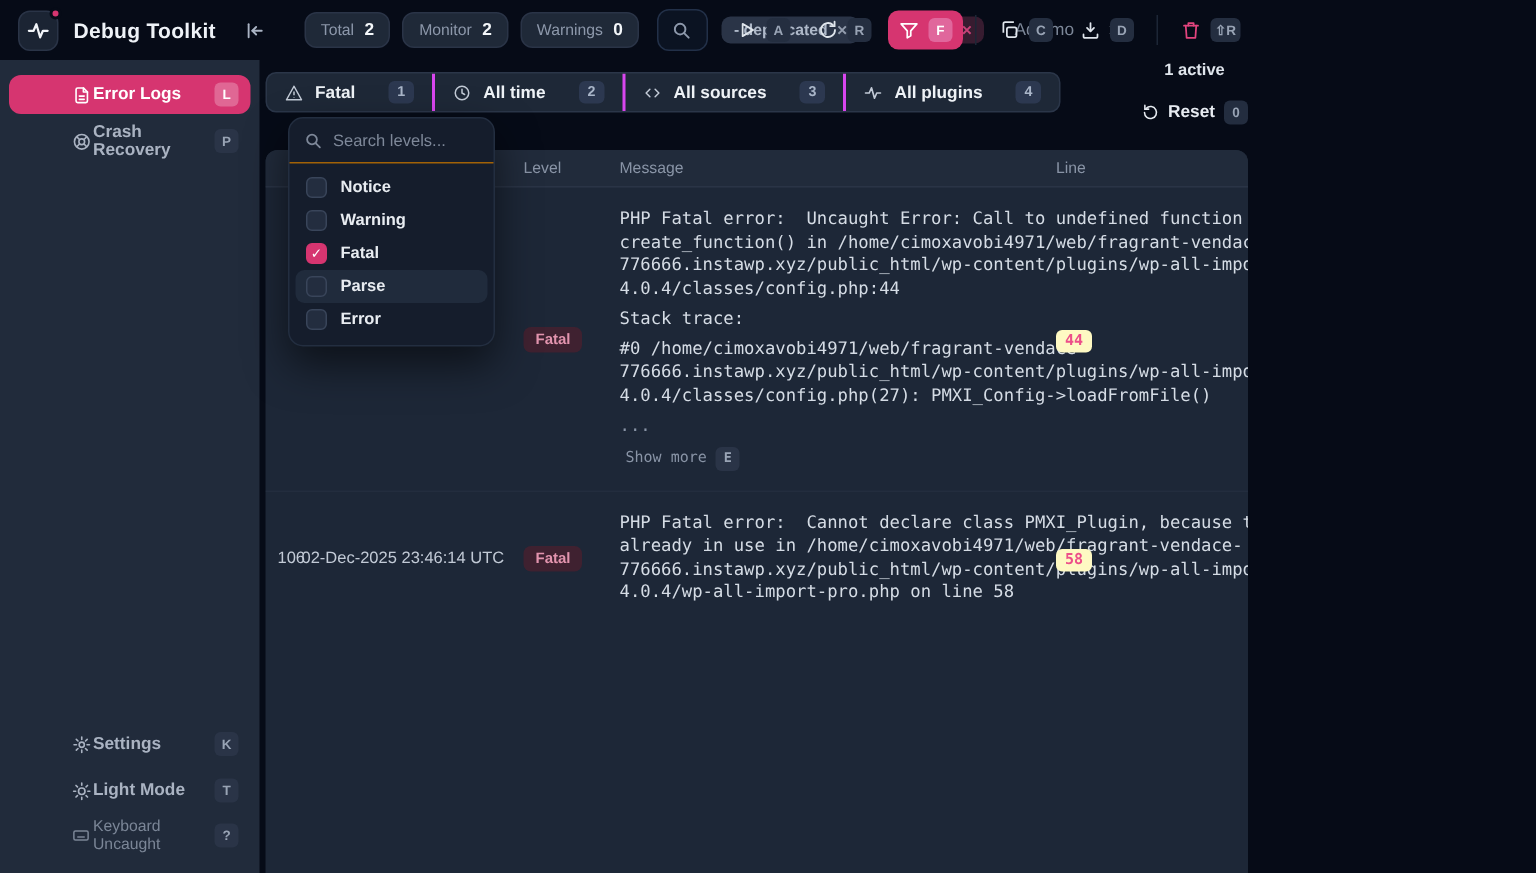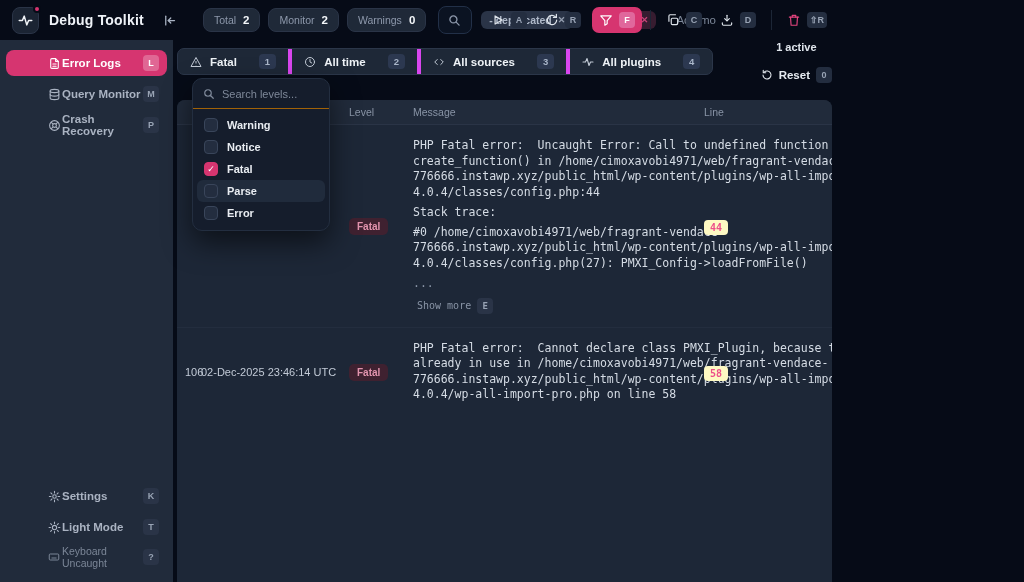--- a/index.html
+++ b/index.html
@@ -53,21 +53,21 @@
   .side-item.active .kbd { background:rgba(255,255,255,.25); color:#fff; }
   .side-footer { margin-top:auto; }
   .side-item.dim { color:#7b8697; font-size:10.5px; font-weight:normal; height:24px; }
   .side-item.dim svg { width:12px; height:12px; }
 
   .main { flex:1; display:flex; flex-direction:column; padding:8px 12px 0 4px; min-width:0; }
 
   
   .filterbar { display:flex; align-items:center; height:27px; flex:0 0 27px; }
   .filter-group { display:flex; align-items:stretch; background:#1e2837; border:1px solid #2b3649; border-radius:7px; overflow:hidden; height:27px; }
-  .fseg { display:flex; align-items:center; gap:8px; padding:0 12px; cursor:pointer; border-left:4px solid #d946ef; }
+  .fseg { display:flex; align-items:center; gap:8px; padding:0 12px; cursor:pointer; border-left:2px solid #d946ef; }
   .fseg:first-child { border-left:0; }
   .fseg svg { width:12px; height:12px; color:#c2cad6; }
   .fseg .f-lbl { font-size:11.5px; font-weight:bold; color:#eef2f6; }
   .fseg .fbadge { margin-left:14px; background:#2c3850; border-radius:4px; color:#aab6c9; font-size:9.5px; font-weight:bold; padding:2px 6px; }
   .filter-right { margin-left:auto; display:flex; align-items:center; gap:14px;flex-direction:column; }
   .active-count { font-size:11px; font-weight:bold; color:#dfe5ec; }
   .reset-btn { display:flex; align-items:center; gap:6px; cursor:pointer; color:#e6ebf1; font-size:11.5px; font-weight:bold; }
   .reset-btn svg { width:12px; height:12px; }
   .reset-btn .kbd { background:#232d3f; }
 
@@ -217,29 +217,20 @@
       <div class="side-item active">
         <svg viewBox="0 0 24 24" fill="none" stroke="currentColor" stroke-width="2" stroke-linecap="round" stroke-linejoin="round">
             <path d="M14 3H7a2 2 0 0 0-2 2v14a2 2 0 0 0 2 2h10a2 2 0 0 0 2-2V8l-5-5z"></path>
             <path d="M14 3v5h5"></path>
             <path d="M9 13h6M9 17h6"></path>
           </svg>
         <span class="s-lbl">Error Logs</span>
         <span class="kbd">L</span>
       </div>
       <div class="side-item">
-        <svg viewBox="0 0 24 24" fill="none" stroke="currentColor" stroke-width="2" stroke-linecap="round">
-            <ellipse cx="12" cy="5.5" rx="8" ry="3"></ellipse>
-            <path d="M4 5.5v13c0 1.7 3.6 3 8 3s8-1.3 8-3v-13"></path>
-            <path d="M4 12c0 1.7 3.6 3 8 3s8-1.3 8-3"></path>
-          </svg>
-        <span class="s-lbl">Query Monitor</span>
-        <span class="kbd">M</span>
-      </div>
-      <div class="side-item">
         <svg viewBox="0 0 24 24" fill="none" stroke="currentColor" stroke-width="2">
             <circle cx="12" cy="12" r="9"></circle>
             <circle cx="12" cy="12" r="3.5"></circle>
             <path d="m5.7 5.7 3.8 3.8M14.5 14.5l3.8 3.8M18.3 5.7l-3.8 3.8M9.5 14.5l-3.8 3.8"></path>
           </svg>
         <span class="s-lbl">Crash Recovery</span>
         <span class="kbd">P</span>
       </div>
 
       <div class="side-footer">
@@ -379,25 +370,25 @@
     <div class="dd-search">
       <svg viewBox="0 0 24 24" fill="none" stroke="currentColor" stroke-width="2.4" stroke-linecap="round">
           <circle cx="10" cy="10" r="6.5"></circle>
           <path d="m15.5 15.5 5 5"></path>
         </svg>
       <input class="dd-input" autofocus="" placeholder="Search levels..." style="">
     </div>
     <div class="dd-list">
       <div class="dd-item">
         <span class="checkbox"></span>
-        <span class="o-lbl">Warning</span>
+        <span class="o-lbl">Notice</span>
       </div>
       <div class="dd-item">
         <span class="checkbox"></span>
-        <span class="o-lbl">Notice</span>
+        <span class="o-lbl">Warning</span>
       </div>
       <div class="dd-item">
         <span class="checkbox checked">✓</span>
         <span class="o-lbl">Fatal</span>
       </div>
       <div class="dd-item hover">
         <span class="checkbox"></span>
         <span class="o-lbl">Parse</span>
       </div>
       <div class="dd-item">

